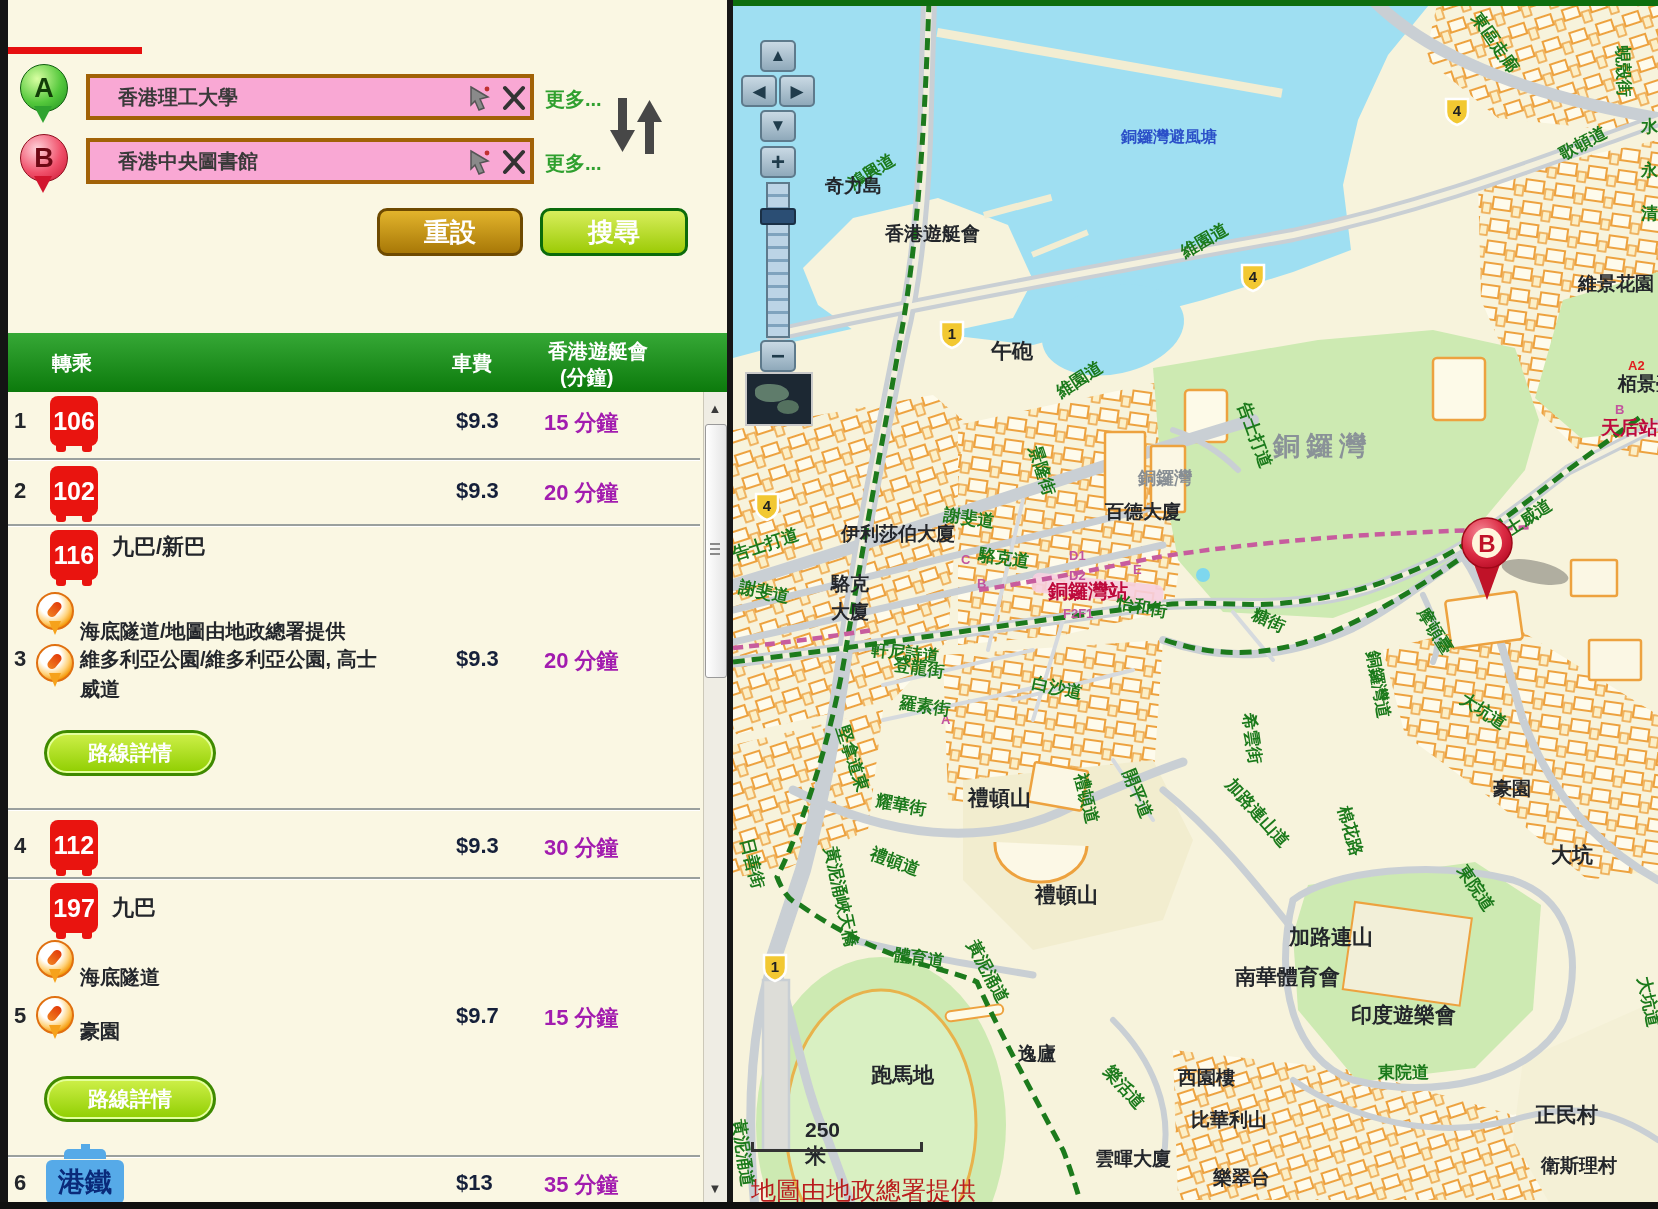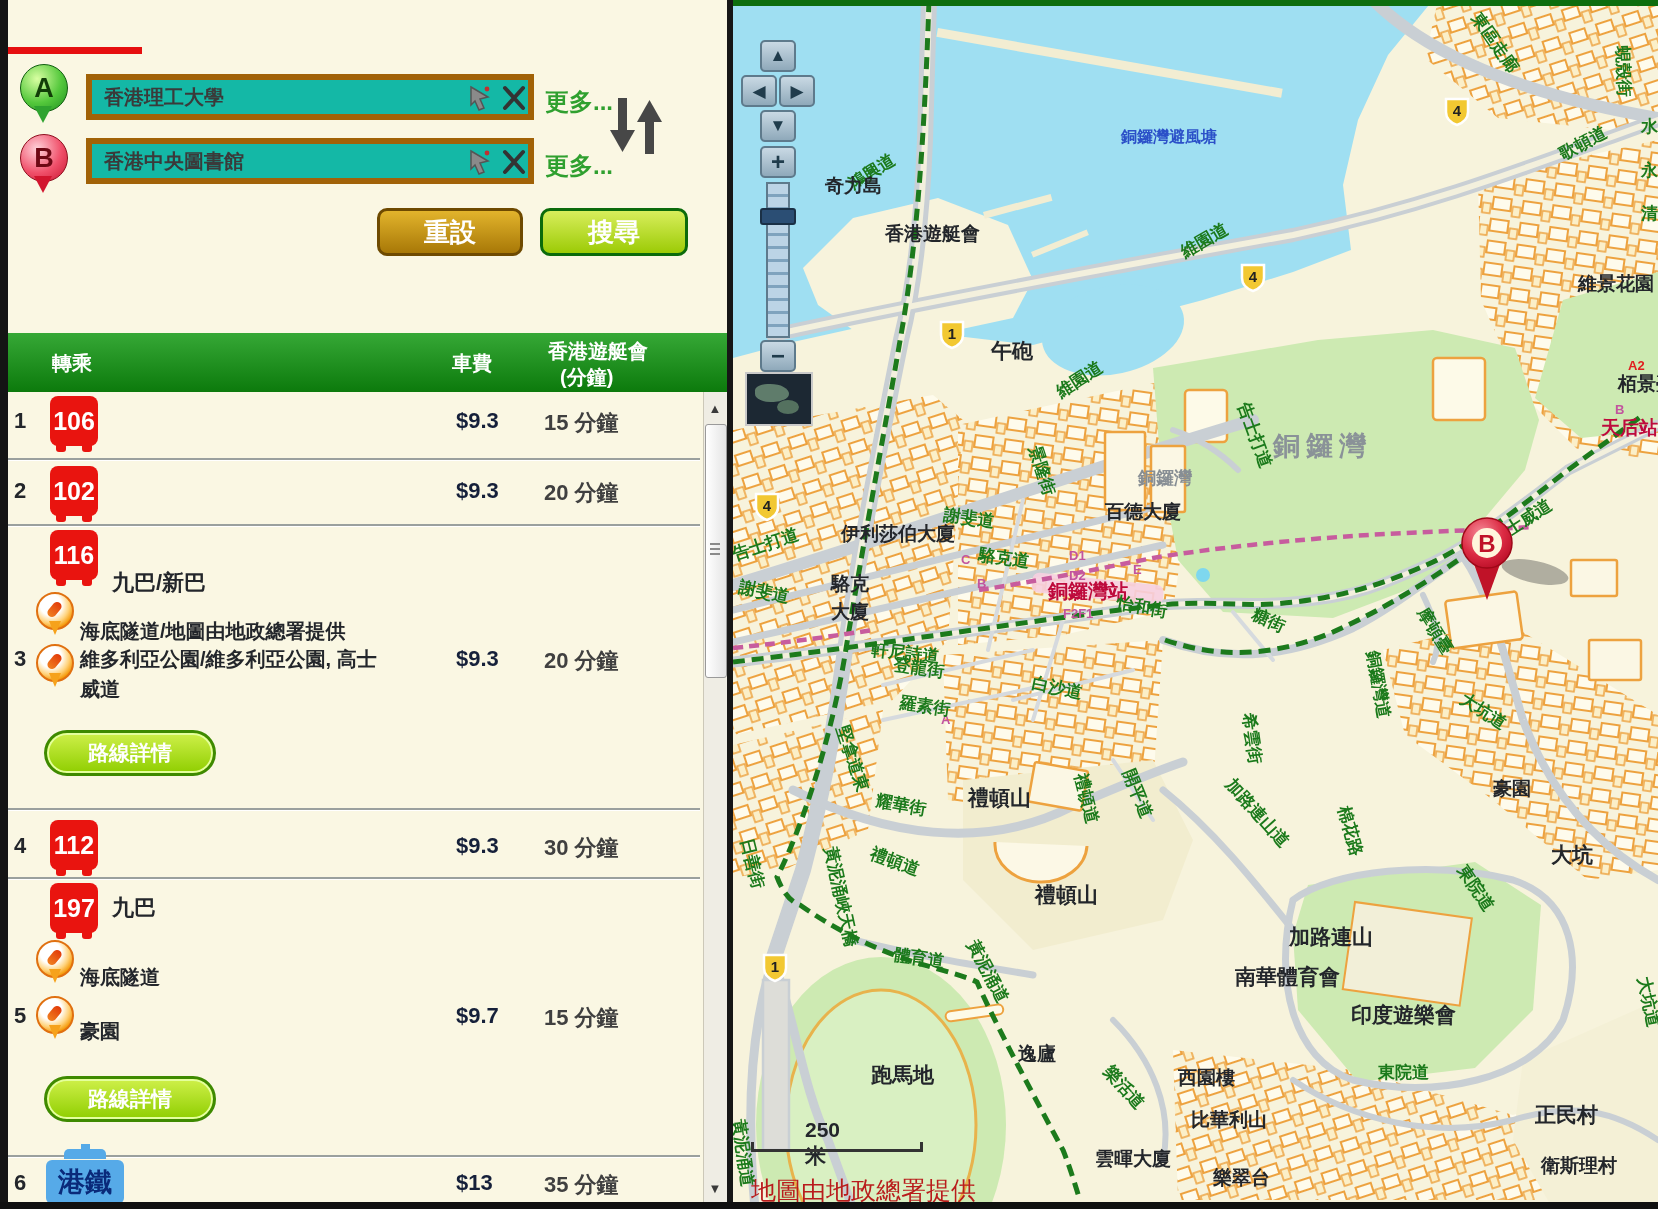--- a/index.html
+++ b/index.html
@@ -14,42 +14,42 @@
           background:linear-gradient(#2FA62F,#0B750B);border-top:4px solid #06350A;box-sizing:border-box;}
   .tab{position:absolute;top:12px;color:#fff;font-weight:bold;font-size:21px;cursor:pointer;white-space:nowrap;}
   .underline{position:absolute;left:8px;top:47px;width:134px;height:7px;background:#E60F0F;}
   .pin{position:absolute;width:46px;height:46px;border-radius:50%;display:flex;align-items:center;justify-content:center;
        font-size:27px;font-weight:bold;z-index:3;}
   .pin:after{content:"";position:absolute;left:13px;top:41px;border:9px solid transparent;}
   .pinA{background:radial-gradient(circle at 35% 30%,#D9FFA2,#54C83C 55%,#1E8E1E);color:#123E08;border:1px solid #0E5E0E;}
   .pinA:after{border-top:17px solid #2FA32F;}
   .pinB{background:radial-gradient(circle at 35% 30%,#FFD2DA,#F0506A 55%,#C81430);color:#6E0814;border:1px solid #8E0E1E;}
   .pinB:after{border-top:17px solid #D2152E;}
-  .sinput{position:absolute;width:448px;height:46px;border:6px solid #a16207;background:#14b8a6;
-          font-family:inherit;font-weight:bold;font-size:20px;color:#3A3A3A;padding:0 72px 0 12px;box-sizing:border-box;}
+  .sinput{position:absolute;width:448px;height:46px;border:4px solid #a16207;background:#f9a8d4;
+          font-family:inherit;font-weight:bold;font-size:20px;color:#3A3A3A;padding:0 72px 0 28px;box-sizing:border-box;}
   .inic{position:absolute;width:30px;height:28px;cursor:pointer;z-index:4;}
-  .more{position:absolute;color:#2FA02F;font-weight:bold;font-size:24px;cursor:pointer;}
+  .more{position:absolute;color:#2FA02F;font-weight:bold;font-size:20px;cursor:pointer;}
   .swap{position:absolute;left:608px;top:88px;width:56px;height:80px;cursor:pointer;}
   .gbtn{position:absolute;display:flex;align-items:center;justify-content:center;color:#fff;font-weight:bold;
         font-size:26px;border-radius:10px;cursor:pointer;box-sizing:border-box;}
   .btn-reset{left:377px;top:208px;width:146px;height:48px;background:linear-gradient(#E2B42C,#A87807);border:3px solid #6E4A00;}
   .btn-search{left:540px;top:208px;width:148px;height:48px;background:linear-gradient(#D8EE5C,#9CCB06);border:3px solid #0B6B0B;}
   .resultbar{position:absolute;left:8px;top:273px;width:719px;height:60px;
              background:linear-gradient(#5FDD5F,#1FB21F);border-top:2px solid #0A6A0A;border-bottom:2px solid #0A6A0A;box-sizing:border-box;}
   .rtitle{position:absolute;left:10px;top:15px;color:#fff;font-weight:bold;font-size:23px;}
   .allsvc{position:absolute;left:444px;top:6px;width:142px;height:46px;background:linear-gradient(#4ED24E,#1FA51F);
           border:3px solid #fff;border-radius:10px;color:#fff;font-weight:bold;font-size:20px;
           display:flex;align-items:center;justify-content:center;cursor:pointer;box-sizing:border-box;}
   .printbtn{position:absolute;left:594px;top:2px;width:88px;height:54px;background:linear-gradient(#4ED24E,#1FA51F);
           border:3px solid #fff;border-radius:10px;display:flex;align-items:center;justify-content:center;cursor:pointer;box-sizing:border-box;}
   .thead{position:absolute;left:8px;top:333px;width:719px;height:59px;background:linear-gradient(#36A836,#0C7A0C);}
   .thc{position:absolute;color:#fff;font-weight:bold;font-size:20px;white-space:nowrap;}
   .rownum{position:absolute;left:14px;width:26px;font-weight:bold;font-size:22px;color:#23262B;}
   .fare{position:absolute;left:456px;font-weight:bold;font-size:22px;color:#15203A;white-space:nowrap;}
-  .rtime{position:absolute;left:544px;font-weight:bold;font-size:22px;color:#404040;white-space:nowrap;}
+  .rtime{position:absolute;left:544px;font-weight:bold;font-size:22px;color:#a21caf;white-space:nowrap;}
   .busbadge{position:absolute;left:50px;width:48px;height:50px;background:#E9140F;border-radius:8px;color:#fff;
             font-weight:bold;font-size:25px;display:flex;align-items:center;justify-content:center;}
   .busbadge:before,.busbadge:after{content:"";position:absolute;bottom:-6px;width:10px;height:8px;background:#E9140F;border-radius:0 0 3px 3px;}
   .busbadge:before{left:6px;} .busbadge:after{right:6px;}
   .mtrbadge{position:absolute;left:46px;top:1160px;width:78px;height:44px;background:#56AAE8;border-radius:6px;
             color:#0A2A7A;font-weight:bold;font-size:27px;display:flex;align-items:center;justify-content:center;}
   .mtrbadge:before{content:"";position:absolute;top:-11px;left:18px;width:42px;height:10px;background:#56AAE8;border-radius:5px 5px 0 0;}
   .mtrbadge:after{content:"";position:absolute;top:-16px;left:35px;width:9px;height:6px;background:#56AAE8;}
   .optext{position:absolute;left:112px;font-weight:bold;font-size:22px;color:#23262B;white-space:nowrap;}
   .via{position:absolute;left:80px;font-weight:bold;font-size:20px;color:#23262B;white-space:nowrap;}
@@ -171,21 +171,21 @@
     <div class="rowdiv" style="top:458px"></div>
 
     <div class="rownum" style="top:478px">2</div>
     <div class="busbadge" style="top:466px">102</div>
     <div class="fare" style="top:478px">$9.3</div>
     <div class="rtime" style="top:478px">20 分鐘</div>
     <div class="rowdiv" style="top:524px"></div>
 
     <div class="rownum" style="top:646px">3</div>
     <div class="busbadge" style="top:530px">116</div>
-    <div class="optext" style="top:568px">九巴/新巴</div>
+    <div class="optext" style="top:532px">九巴/新巴</div>
     <div class="ipin" style="top:592px"></div>
     <div class="via" style="top:618px">海底隧道/地圖由地政總署提供</div>
     <div class="ipin" style="top:644px"></div>
     <div class="via" style="top:646px">維多利亞公園/維多利亞公園, 高士</div>
     <div class="via" style="top:676px">威道</div>
     <div class="fare" style="top:646px">$9.3</div>
     <div class="rtime" style="top:646px">20 分鐘</div>
     <div class="detailbtn" style="top:730px">路線詳情</div>
     <div class="rowdiv" style="top:808px"></div>
 

